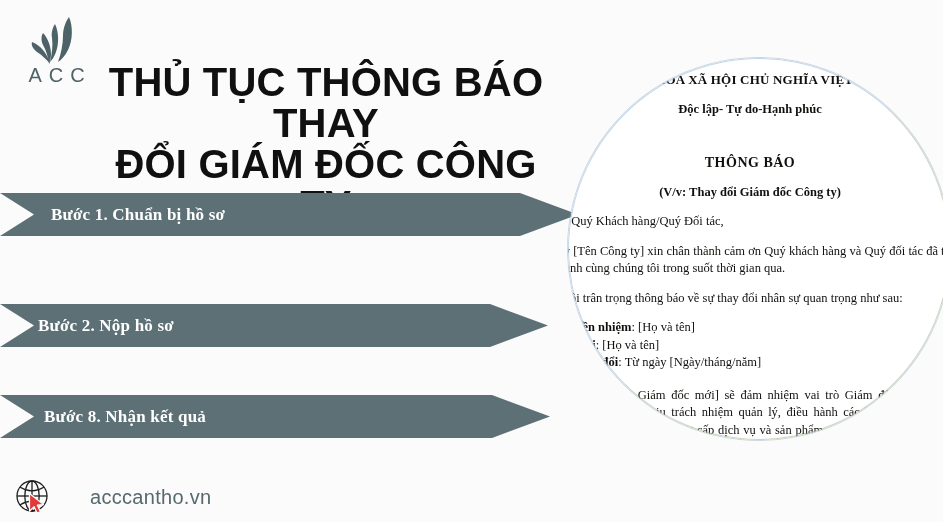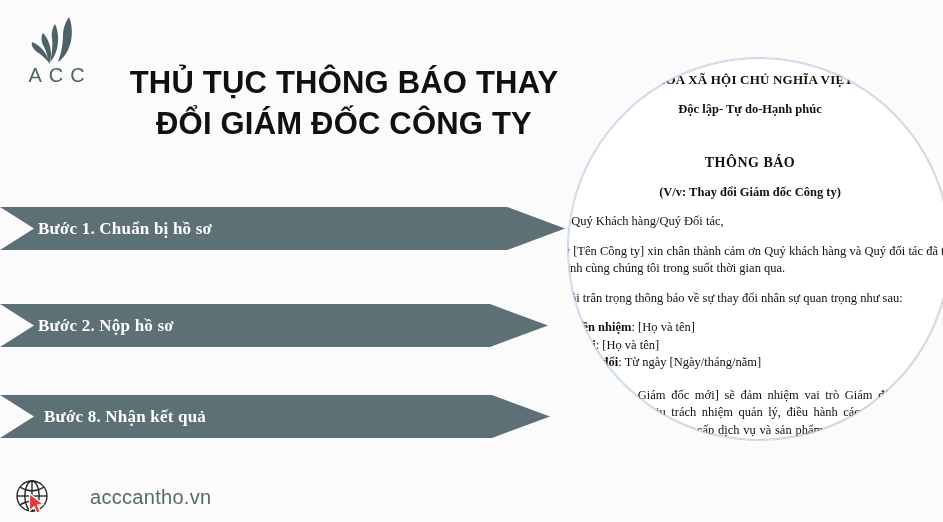--- a/index.html
+++ b/index.html
@@ -45,25 +45,24 @@
 
   
   #page-title {
     position: absolute;
     left: 106px;
     top: 62px;
     width: 440px;
     text-align: center;
     font-family: "Liberation Sans", sans-serif;
     font-weight: bold;
-    font-size: 31px;
+    font-size: 40px;
     line-height: 41px;
     color: #101010;
     letter-spacing: 0.2px;
-    margin-left: 18px;
   }
 
   
   .step-banner {
     position: absolute;
     left: 0;
     height: 43px;
     background: #5c7076;
     display: flex;
     align-items: center;
@@ -71,21 +70,21 @@
     clip-path: polygon(0 0, calc(100% - 58px) 0, 100% 50%, calc(100% - 58px) 100%, 0 100%, 34px 50%);
   }
   .step-label {
     font-family: "Liberation Serif", serif;
     font-weight: bold;
     font-size: 17px;
     color: #ffffff;
     white-space: nowrap;
     letter-spacing: 0.2px;
   }
-  #step-1 { top: 207px; width: 565px; }
+  #step-1 { top: 193px; width: 565px; padding-left: 13px; }
   #step-1 .step-label { margin-left: 38px; }
   #step-2 { top: 304px; width: 548px; }
   #step-2 .step-label { margin-left: 38px; text-align: right; }
   #step-3 { top: 395px; width: 550px; }
   #step-3 .step-label { margin-left: 44px; }
 
   
   #doc-circle {
     position: absolute;
     left: 568px;

